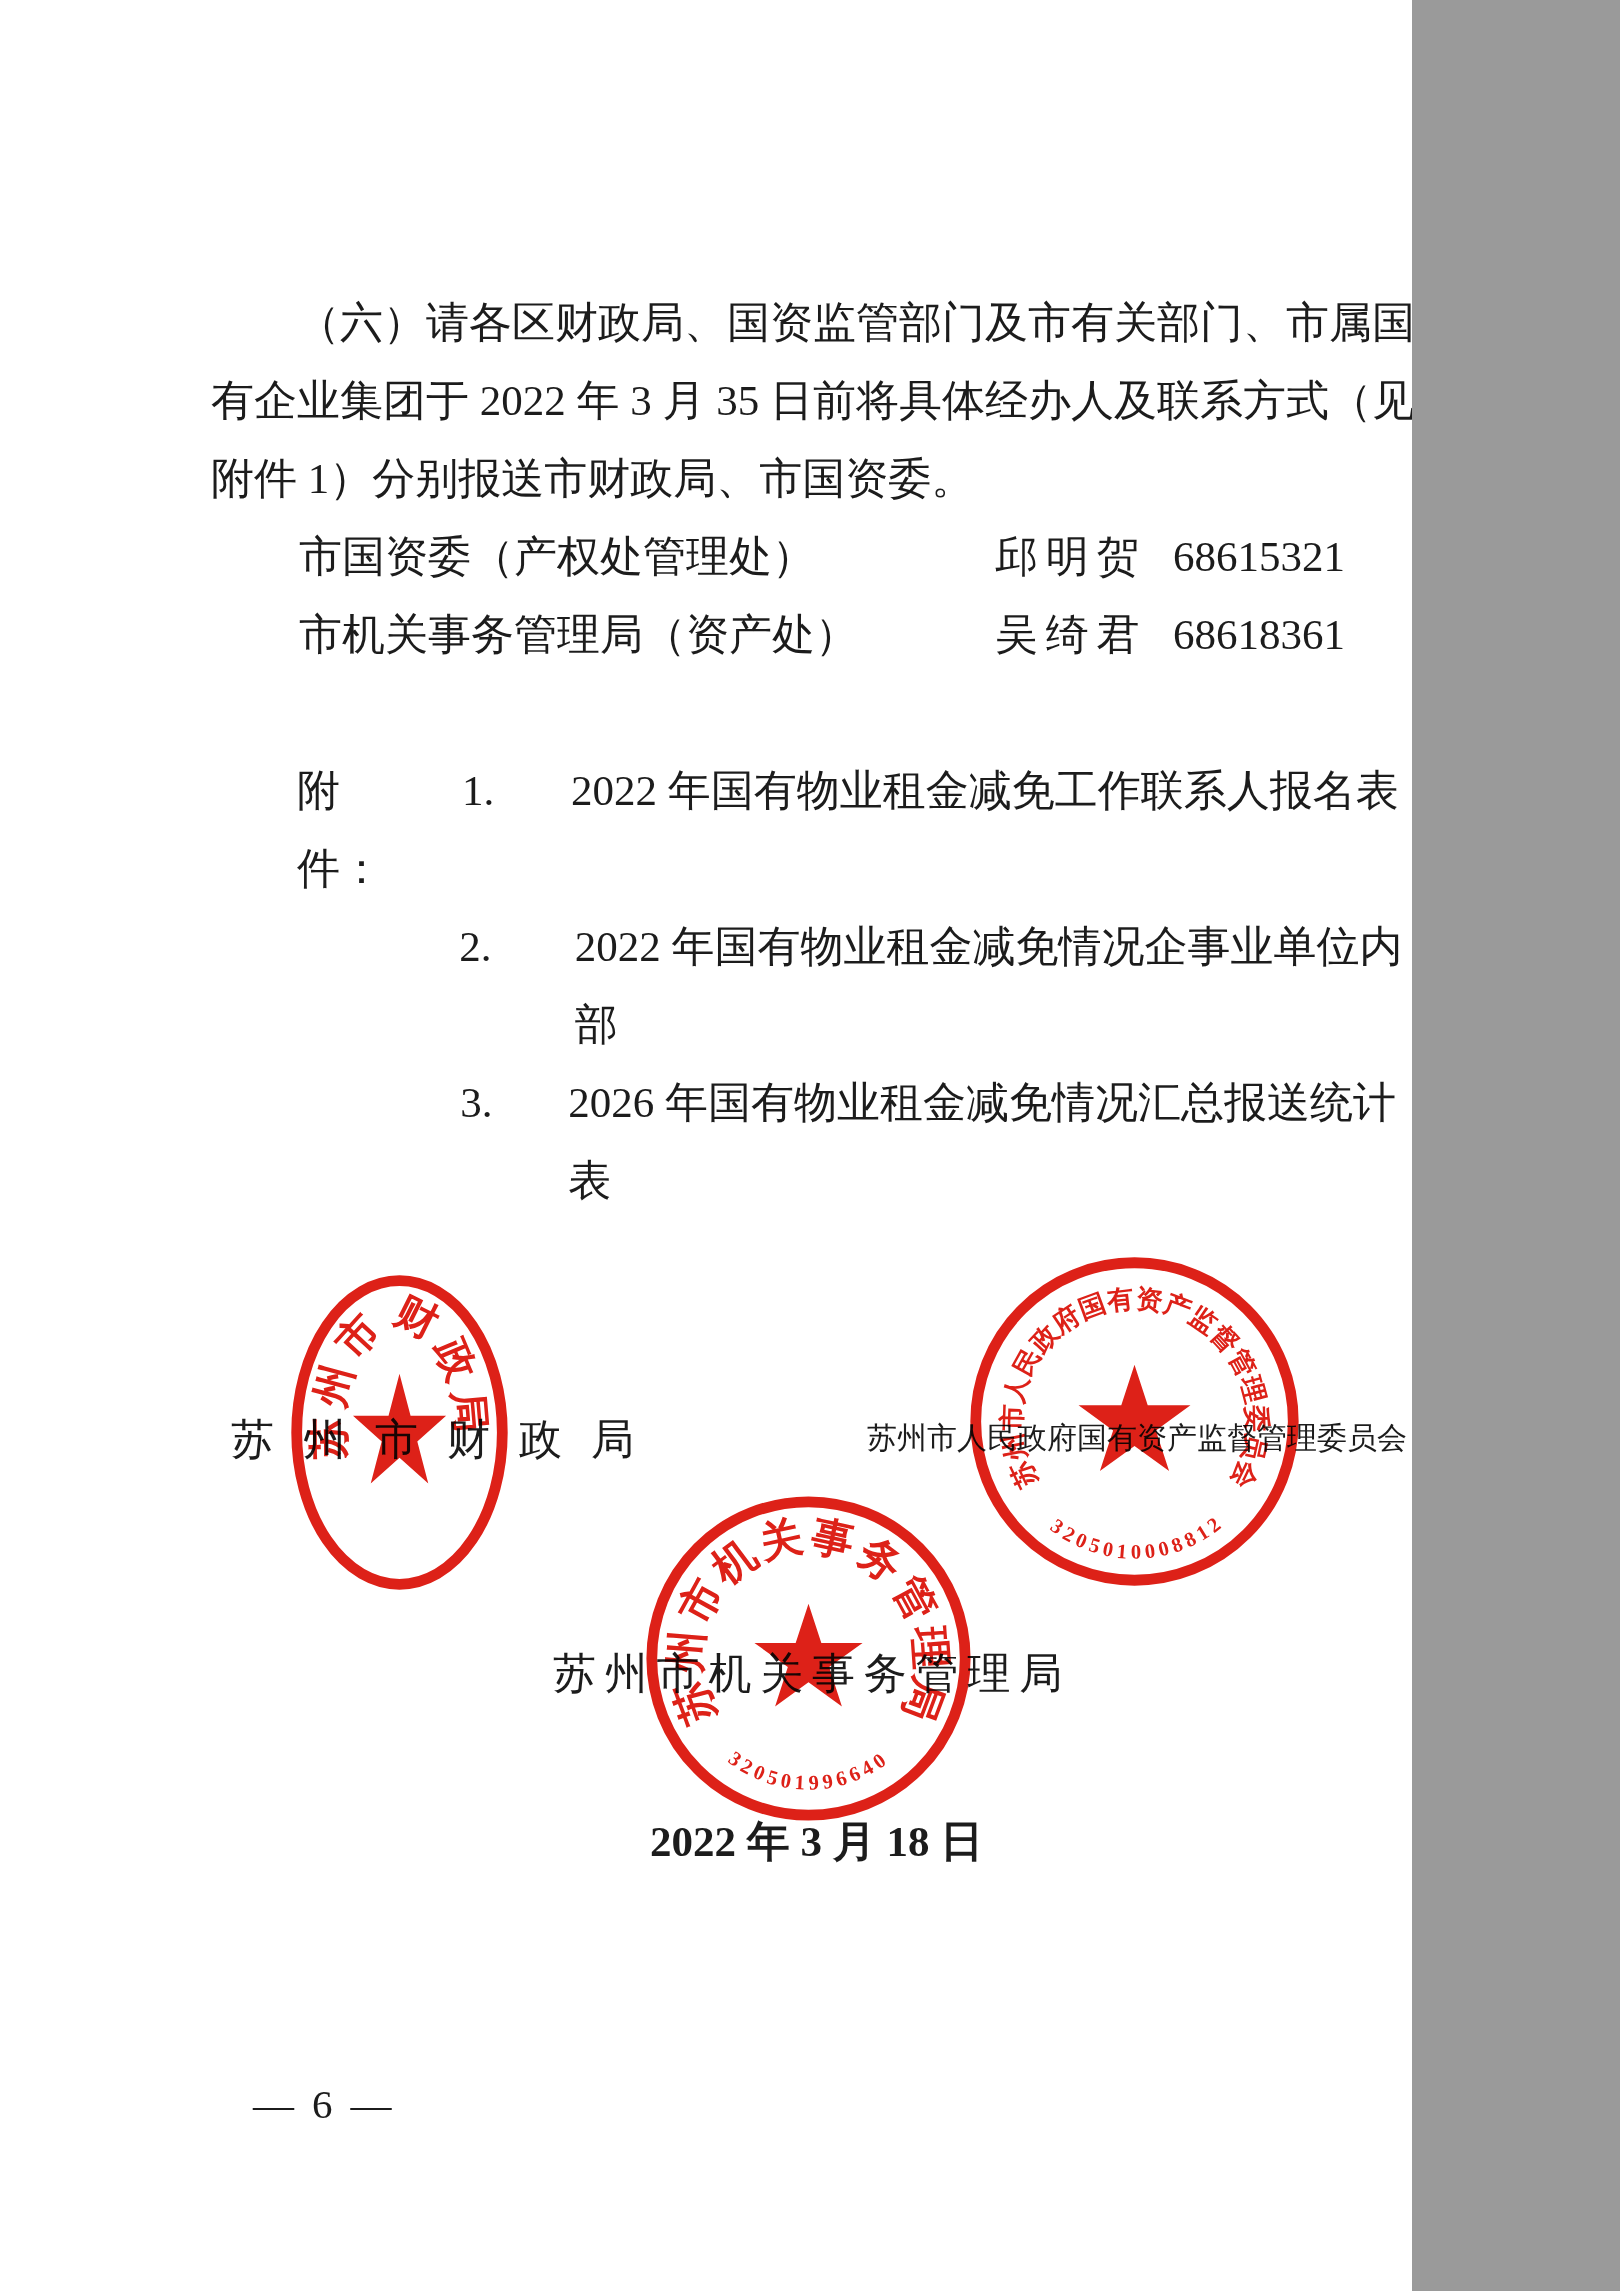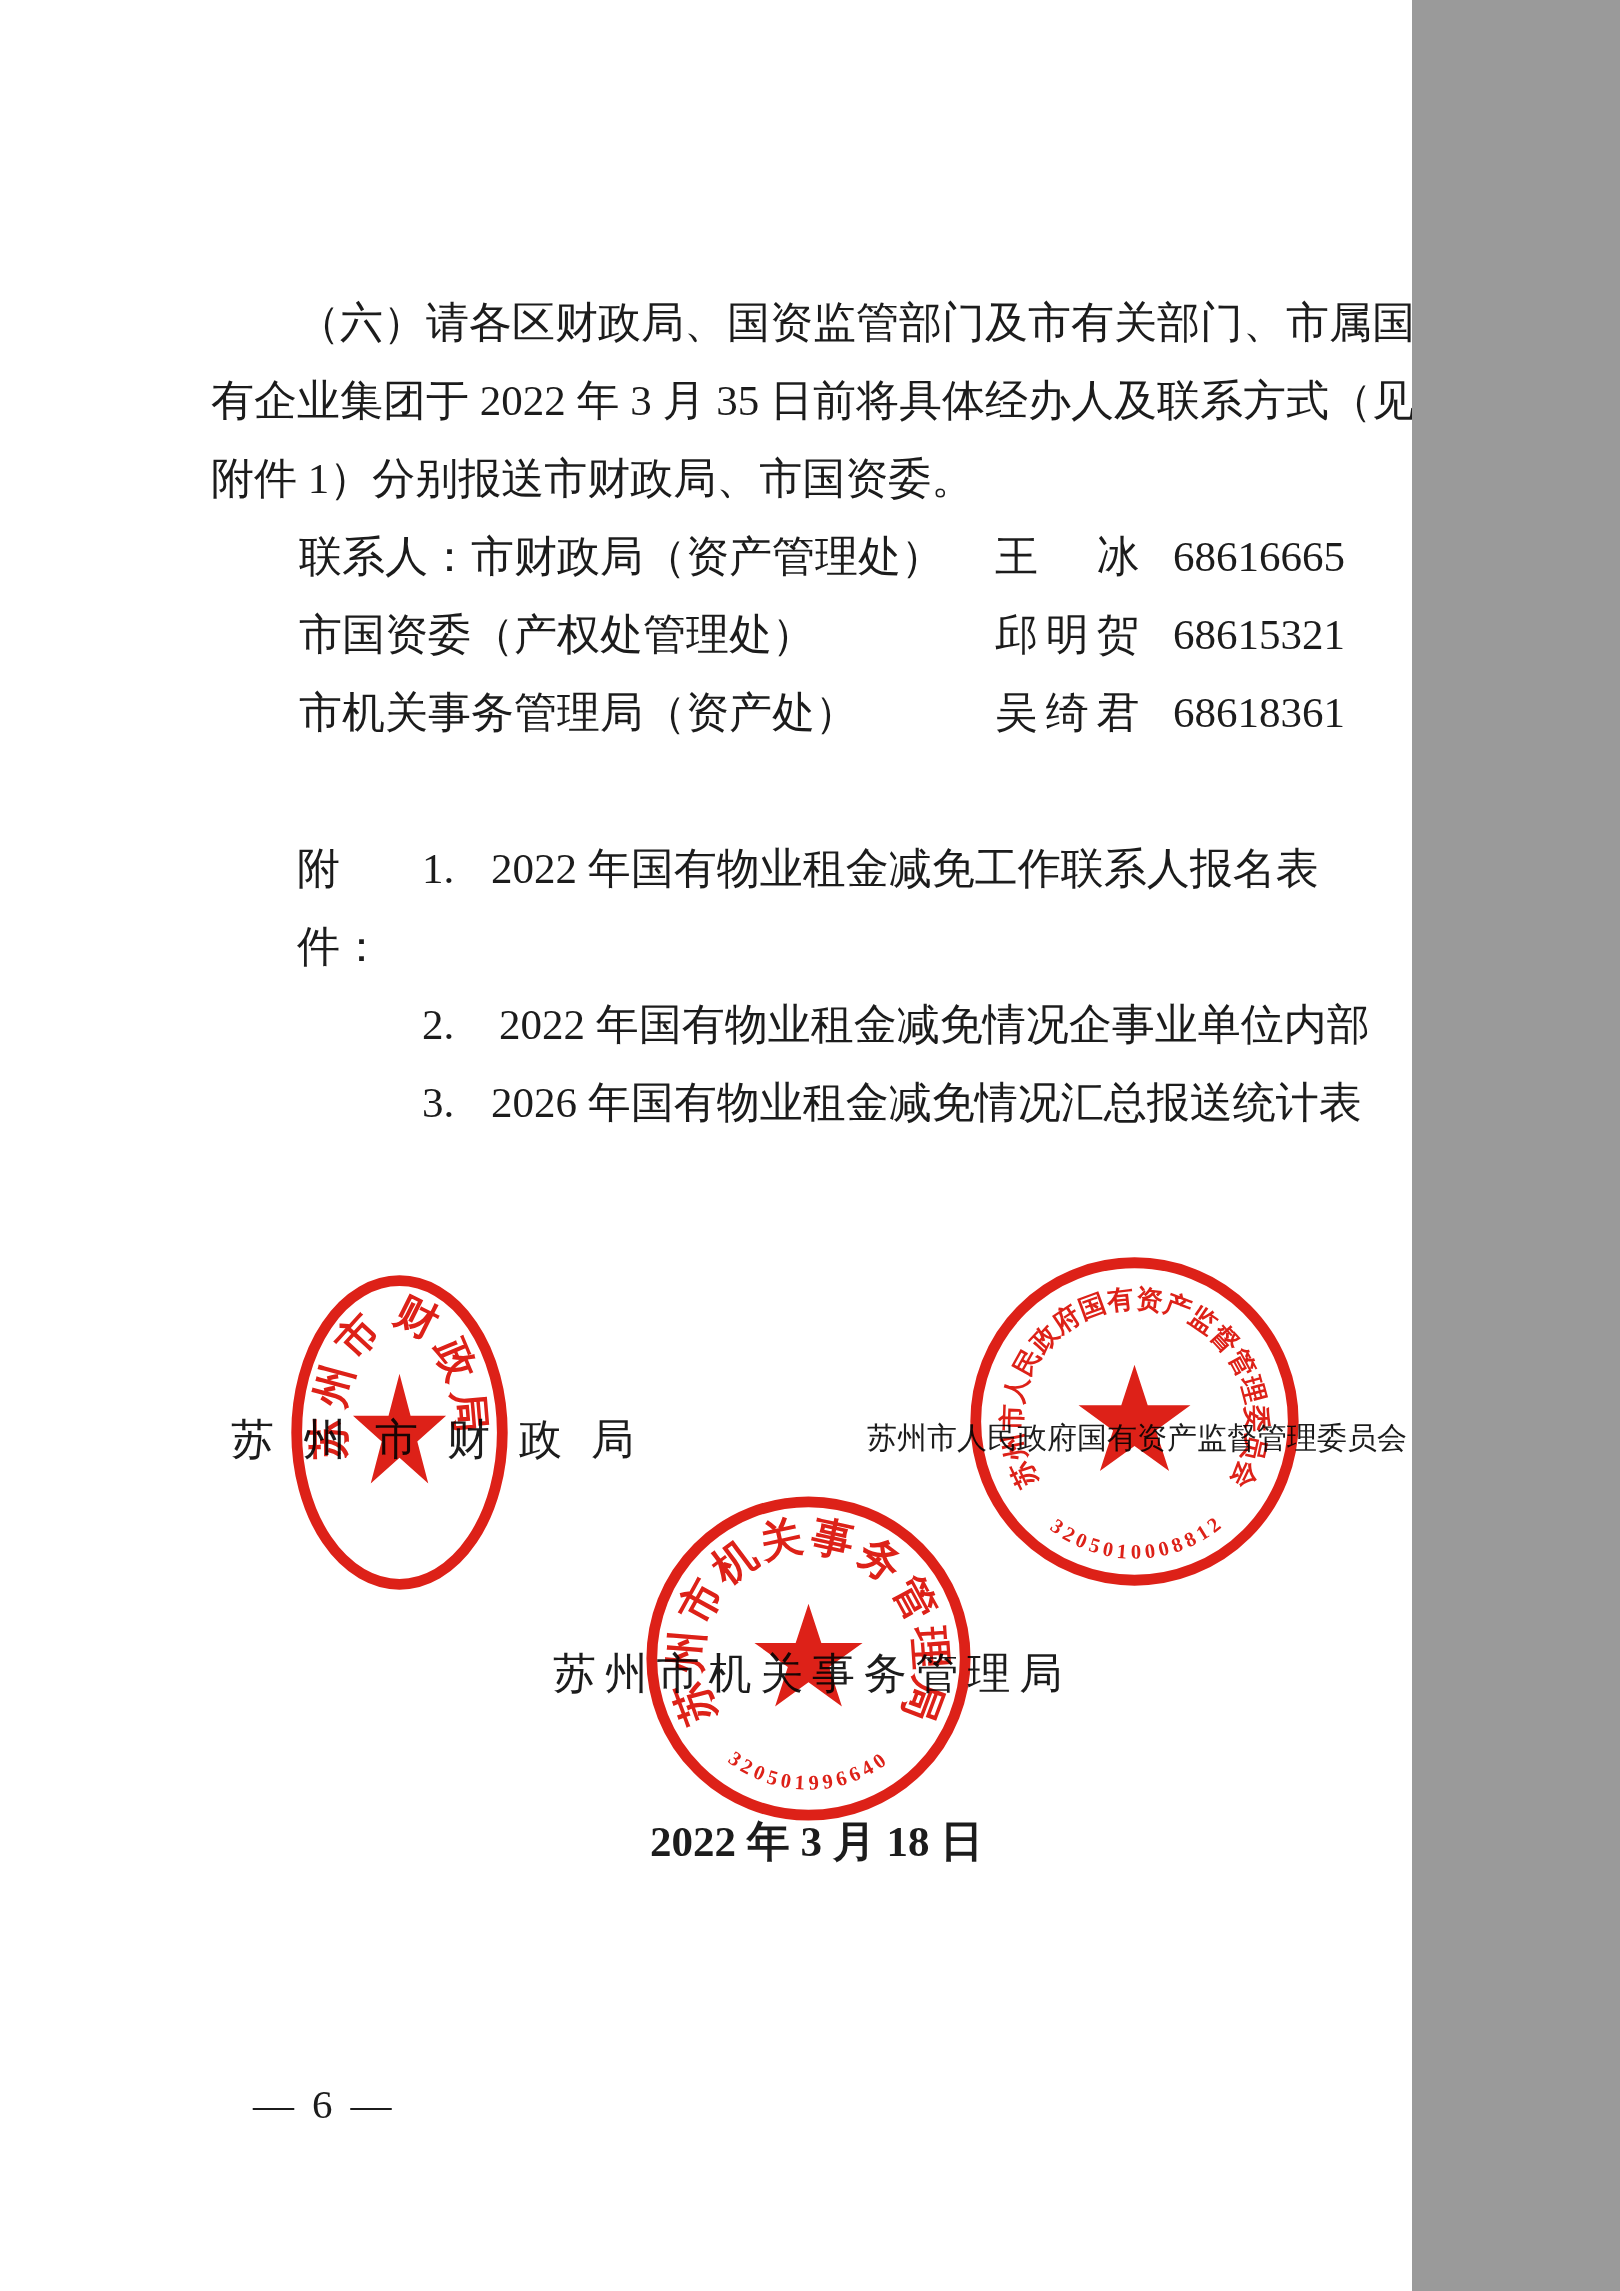--- a/index.html
+++ b/index.html
@@ -14,21 +14,21 @@
   .content{
     position:absolute;left:211px;top:284px;width:1215px;
     font-size:43px;
   }
   .line{height:78px;line-height:78px;white-space:nowrap;}
   .para-indent{text-indent:86px;}
   .contact-row{position:relative;padding-left:88px;}
   .contact-name{position:absolute;left:784px;top:0;letter-spacing:7.8px;}
   .contact-phone{position:absolute;left:962px;top:0;}
   .spacer{height:78px;}
-  .att-row{display:flex;align-items:flex-start;}
+  .att-row{display:flex;align-items:flex-start;gap:40px;}
   .att-label{width:125px;line-height:78px;}
   .att-indent{width:125px;}
   .att-num{width:69px;line-height:78px;}
   .att-text{line-height:78px;}
   .att-text span{display:block;line-height:78px;margin-left:8px;}
 
   .sig{position:absolute;white-space:nowrap;}
   .sig-finance{left:231px;top:1411px;font-size:43px;letter-spacing:29px;}
   .sig-sasac{left:867px;top:1418px;font-size:30px;letter-spacing:0px;}
   .sig-goa{left:553px;top:1645px;font-size:43px;letter-spacing:8.8px;}
@@ -50,25 +50,20 @@
 </head>
 <body>
 
 <div class="page" style="--seal-red: #dd2118; color: rgb(28, 28, 28); background: rgb(255, 255, 255);">
 
   <div class="content">
     <div class="line para-indent">（六）请各区财政局、国资监管部门及市有关部门、市属国</div>
     <div class="line">有企业集团于 2022 年 3 月 35 日前将具体经办人及联系方式（见</div>
     <div class="line">附件 1）分别报送市财政局、市国资委。</div>
 
-    <div class="line contact-row">
-      <span>联系人：</span><span>市财政局（资产管理处）</span>
-      <span class="contact-name">王　冰</span>
-      <span class="contact-phone">68616665</span>
-    </div>
     <div class="line contact-row">
       <span>市国资委（产权处管理处）</span>
       <span class="contact-name">邱明贺</span>
       <span class="contact-phone">68615321</span>
     </div>
     <div class="line contact-row">
       <span>市机关事务管理局（资产处）</span>
       <span class="contact-name">吴绮君</span>
       <span class="contact-phone">68618361</span>
     </div>

